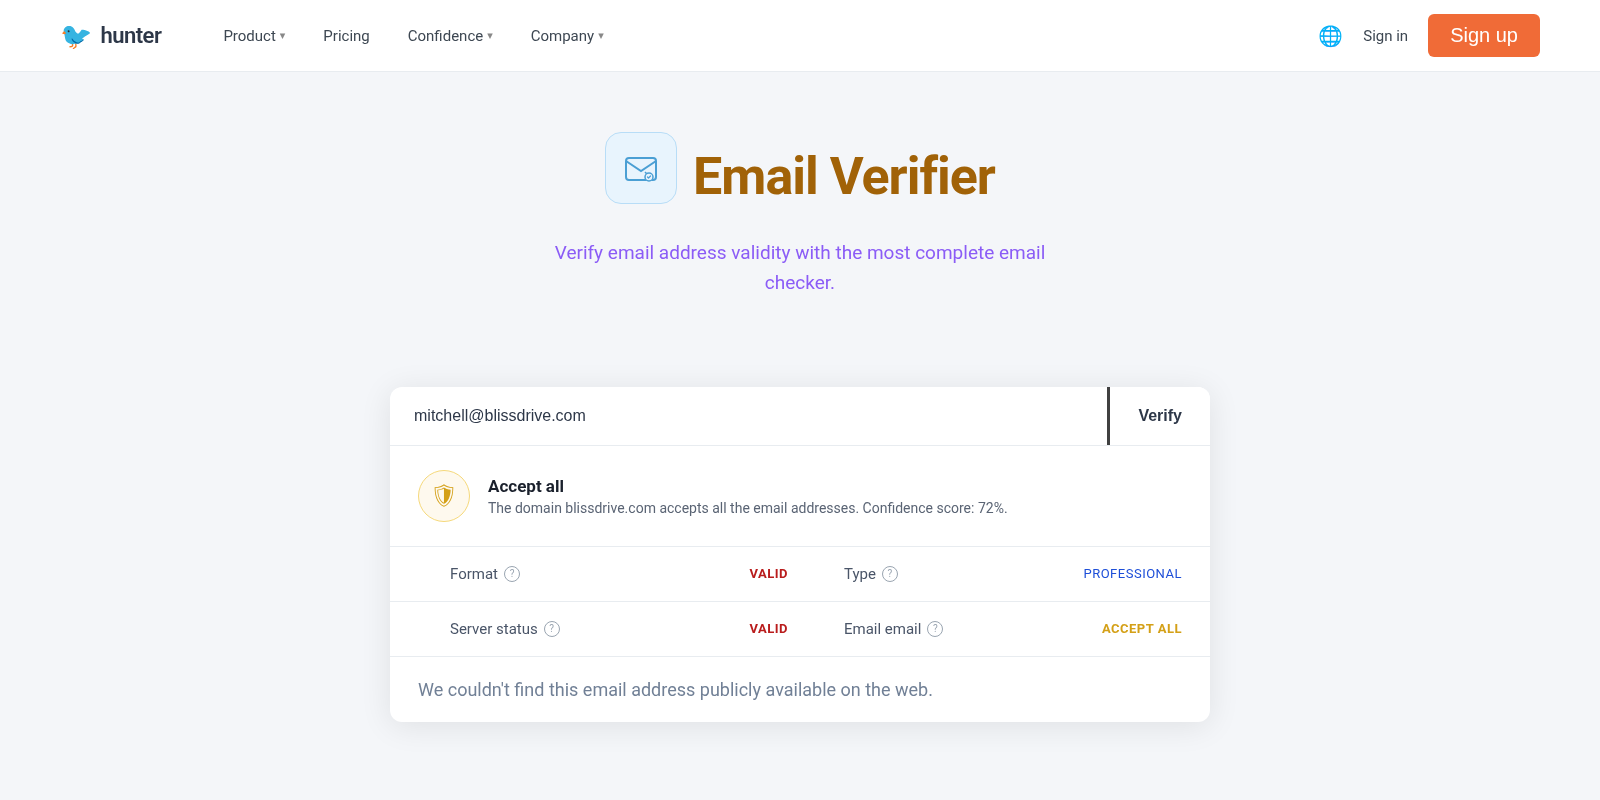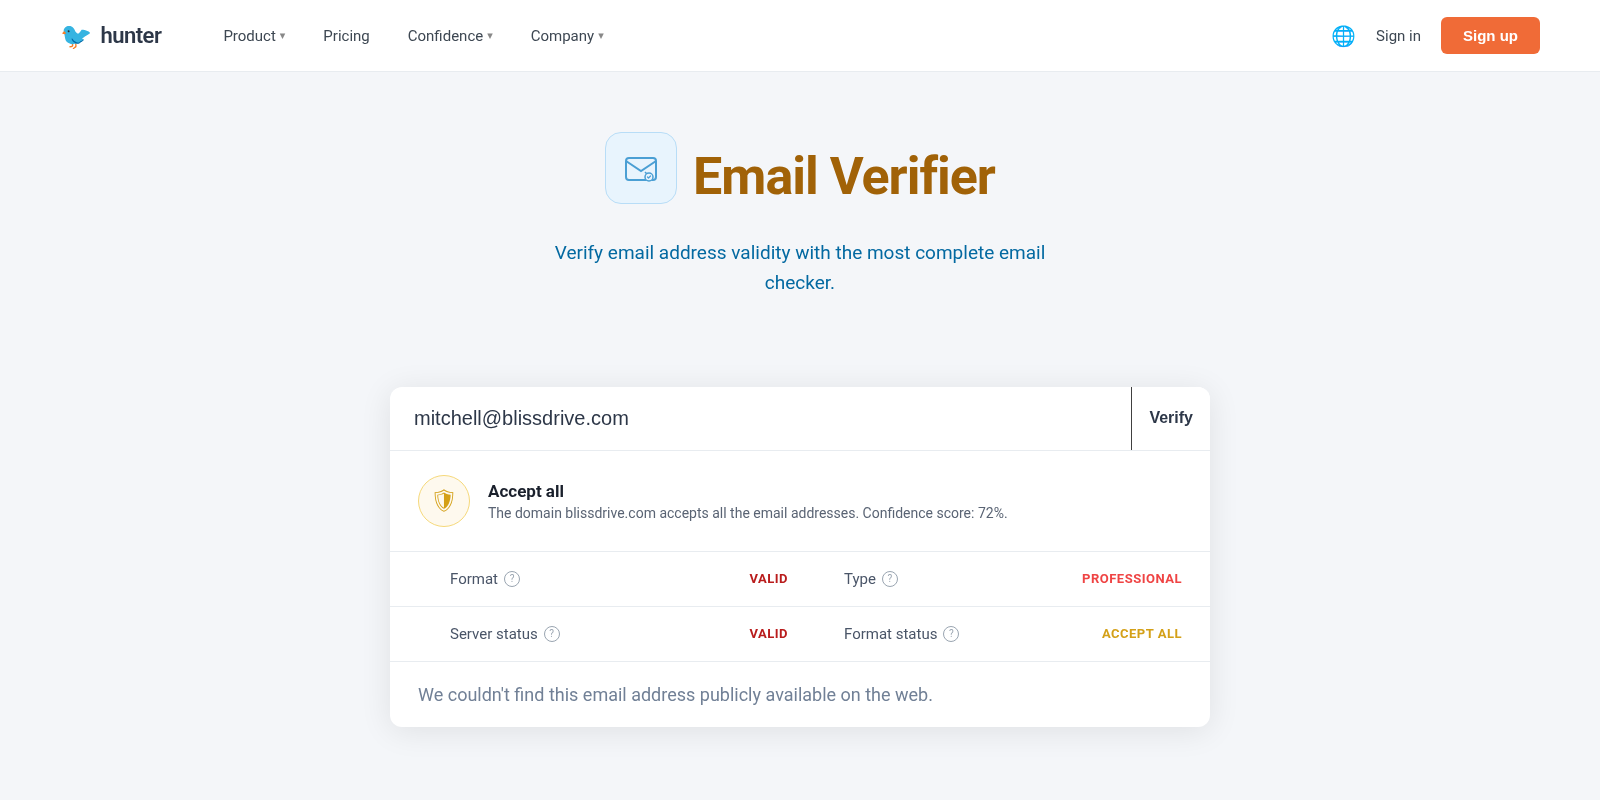--- a/index.html
+++ b/index.html
@@ -48,22 +48,22 @@
       gap: 20px;
     }
     .nav-globe { font-size: 20px; color: #666; cursor: pointer; }
     .nav-signin { font-size: 15px; color: #3d4752; cursor: pointer; }
     .nav-signup {
       background: #f06b37;
       color: #fff;
       border: none;
       border-radius: 6px;
       padding: 10px 22px;
-      font-size: 15px;
-      font-weight: 700;
+      font-size: 20px;
+      font-weight: 400;
       cursor: pointer;
     }
 
     
     .hero {
       background: #f4f6f9;
       padding: 60px 20px 40px;
       text-align: center;
     }
     .hero-icon-wrap {
@@ -86,21 +86,21 @@
       margin-bottom: 18px;
     }
     .hero-title {
       font-size: 52px;
       font-weight: 700;
       color: #a16207;
       letter-spacing: -1px;
     }
     .hero-sub {
       font-size: 19px;
-      color: #0369a1;
+      color: #8b5cf6;
       max-width: 560px;
       margin: 0 auto 48px;
       line-height: 1.6;
     }
 
     
     .card-wrap {
       display: flex;
       justify-content: center;
       padding: 0 20px;
@@ -114,31 +114,31 @@
     }
 
     
     .email-row {
       display: flex;
       border-bottom: 1px solid #e8ecf0;
     }
     .email-input {
       flex: 1;
       padding: 20px 24px;
-      font-size: 20px;
+      font-size: 16px;
       color: #2d3748;
       border: none;
       outline: none;
       background: transparent;
     }
     .verify-btn {
-      padding: 20px 17px;
+      padding: 20px 28px;
       background: #fff;
       border: none;
-      border-left: 1px solid #404040;
+      border-left: 3px solid #404040;
       font-size: 16px;
       font-weight: 600;
       color: #2d3748;
       cursor: pointer;
       margin-left: 39px;
     }
 
     
     .accept-all-row {
       display: flex;
@@ -204,22 +204,22 @@
       flex-shrink: 0;
     }
     .badge-valid {
       font-size: 13px;
       font-weight: 700;
       color: #b91c1c;
       letter-spacing: 0.5px;
     }
     .badge-professional {
       font-size: 13px;
-      font-weight: 700;
-      color: #ef4444;
+      font-weight: 400;
+      color: #1d4ed8;
       letter-spacing: 0.5px;
     }
     .badge-accept-all {
       font-size: 13px;
       font-weight: 700;
       color: #d4a017;
       letter-spacing: 0.5px;
     }
 
     
@@ -319,21 +319,21 @@
 
       <div class="info-row">
         <div class="info-cell">
           <span class="info-label">Server status</span>
           <span class="info-circle">?</span>
         </div>
         <div class="info-cell right">
           <span class="badge-valid">VALID</span>
         </div>
         <div class="info-cell">
-          <span class="info-label">Format status</span>
+          <span class="info-label">Email email</span>
           <span class="info-circle">?</span>
         </div>
         <div class="info-cell right">
           <span class="badge-accept-all">ACCEPT ALL</span>
         </div>
       </div>
     </div>
 
     <div class="bottom-note">We couldn't find this email address publicly available on the web.</div>
 

